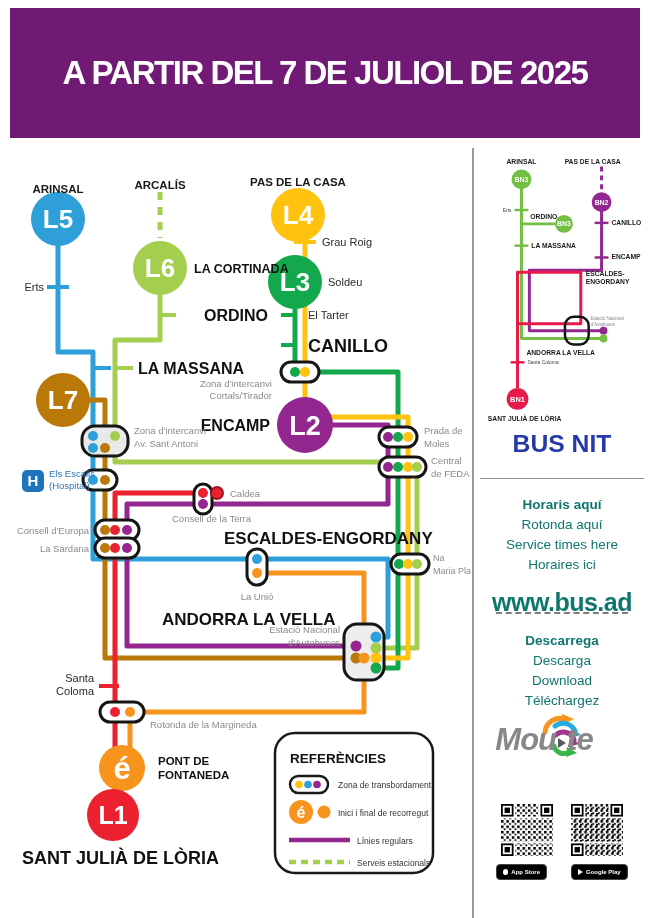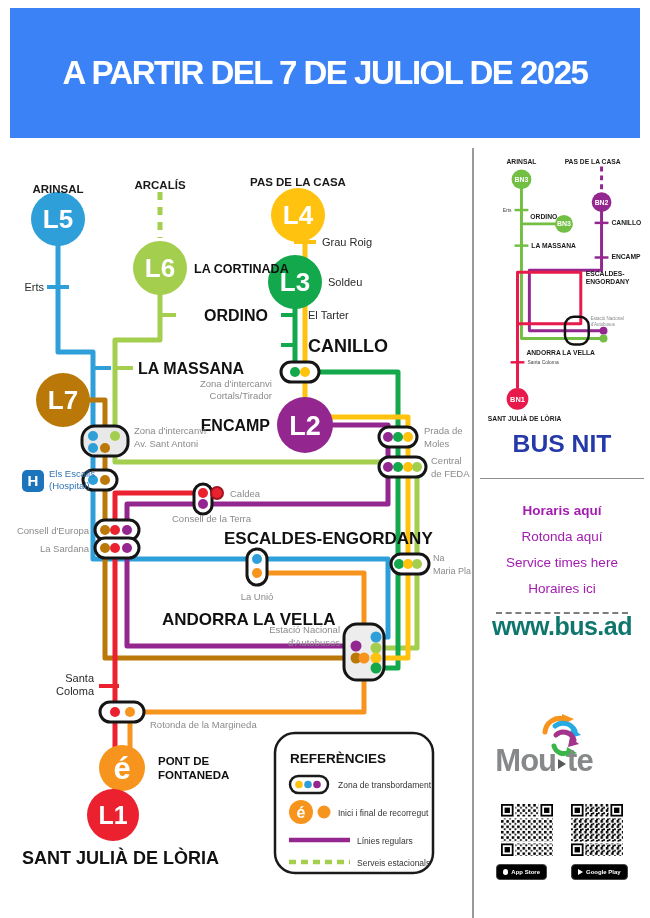--- a/index.html
+++ b/index.html
@@ -1,37 +1,37 @@
 <!DOCTYPE html>
 <html><head>
 <meta charset="utf-8">
 <style>
   html,body{margin:0;padding:0;background:#fff;}
   body{font-family:"Liberation Sans",sans-serif;}
   #poster{position:relative;width:650px;height:918px;background:#fff;overflow:hidden;}
   
-  .banner{position:absolute;left:10px;top:8px;width:630px;height:130px;background:#3b82f6;
+  .banner{position:absolute;left:10px;top:8px;width:630px;height:130px;background:#701a75;
           display:flex;flex-direction:column;align-items:center;justify-content:center;}
   .banner div{color:#fff;font-weight:800;font-size:33px;letter-spacing:-1.5px;line-height:52px;white-space:nowrap;}
   
   .vdiv{position:absolute;left:472px;top:148px;width:2px;height:770px;background:#9a9a9a;}
   
   .mainmap{position:absolute;left:0;top:140px;}
   
   .sidebar{position:absolute;left:474px;top:140px;width:176px;height:778px;}
   .busnit-svg{position:absolute;left:0;top:0;}
   .hr1{position:absolute;left:6px;top:338px;width:164px;border-top:1.5px solid #8f8f8f;}
   .sched{position:absolute;left:0;top:352px;width:176px;text-align:center;}
   .blue-title{color:#2539A8;font-weight:bold;font-size:15px;margin:0 0 4px 0;}
-  .sched p,.dl p{margin:11px 0;font-size:13.5px;color:#a21caf;}
+  .sched p,.dl p{margin:5px 0;font-size:13.5px;color:#0f766e;}
   .url{font-size:25px;font-weight:bold;color:#0f766e;letter-spacing:-0.5px;margin-top:16px;}
   .dashhr{position:absolute;left:22px;top:472px;width:132px;border-top:2px dashed #7d7d7d;}
   .dl{position:absolute;left:0;top:488px;width:176px;text-align:center;}
   .moute-icon{position:absolute;left:64px;top:572px;}
-  .moute-word{position:absolute;left:0;top:603px;width:140px;display:flex;align-items:center;justify-content:center;}
+  .moute-word{position:absolute;left:0;top:582px;width:140px;display:flex;align-items:center;justify-content:center;font-style:italic;}
   .moute-word span.t{font-size:31px;font-weight:800;color:#87888A;letter-spacing:-1px;}
   .tri{width:0;height:0;border-left:8px solid #58595B;border-top:5px solid transparent;border-bottom:5px solid transparent;margin:6px 1px 0 2px;}
   .qr-row{position:absolute;left:0;top:664px;width:176px;display:flex;justify-content:center;gap:18px;}
   .badge-row{position:absolute;left:0;top:724px;width:176px;display:flex;justify-content:center;gap:24px;}
   .store-badge{height:12px;background:#000;border:1px solid #444;border-radius:4px;color:#fff;
                display:flex;align-items:center;gap:3px;padding:1px 6px;font-size:6px;font-weight:bold;white-space:nowrap;}
   .apple-dot{display:inline-block;width:5px;height:6px;background:#fff;border-radius:50% 50% 46% 46%;}
   .play-tri{display:inline-block;width:0;height:0;border-left:5px solid #fff;border-top:3px solid transparent;border-bottom:3px solid transparent;}
   text{font-family:"Liberation Sans",sans-serif;}
   .hdr{font-weight:bold;fill:#1a1a1a;}
@@ -267,20 +267,26 @@
     <div class="sched">
       <p class="blue-title">Horaris aquí</p>
       <p>Rotonda aquí</p>
       <p>Service times here</p>
       <p>Horaires ici</p>
       <div class="url">www.bus.ad</div>
     </div>
 
     <div class="dashhr"></div>
 
+    <div class="dl">
+      <p class="blue-title">Descarrega</p>
+      <p>Descarga</p>
+      <p>Download</p>
+      <p>Téléchargez</p>
+    </div>
 
     <svg class="moute-icon" width="48" height="46" viewBox="0 0 48 46">
       <g fill="none" stroke-linecap="round">
         <path stroke="#F7941D" stroke-width="5" d="M7 20 A15 15 0 0 1 26 7"></path>
         <polygon points="24,2 36,7 24,13" fill="#F7941D"></polygon>
         <path stroke="#27AAE1" stroke-width="5" d="M17 14 A13 13 0 0 1 37 19"></path>
         <polygon points="33,15 43,23 32,26" fill="#27AAE1"></polygon>
         <path stroke="#A3338B" stroke-width="5" d="M18 23 A11 11 0 0 1 36 28"></path>
         <polygon points="32,25 41,32 30,35" fill="#A3338B"></polygon>
         <path stroke="#39B54A" stroke-width="5" d="M16 34 A10 10 0 0 0 31 40"></path>

